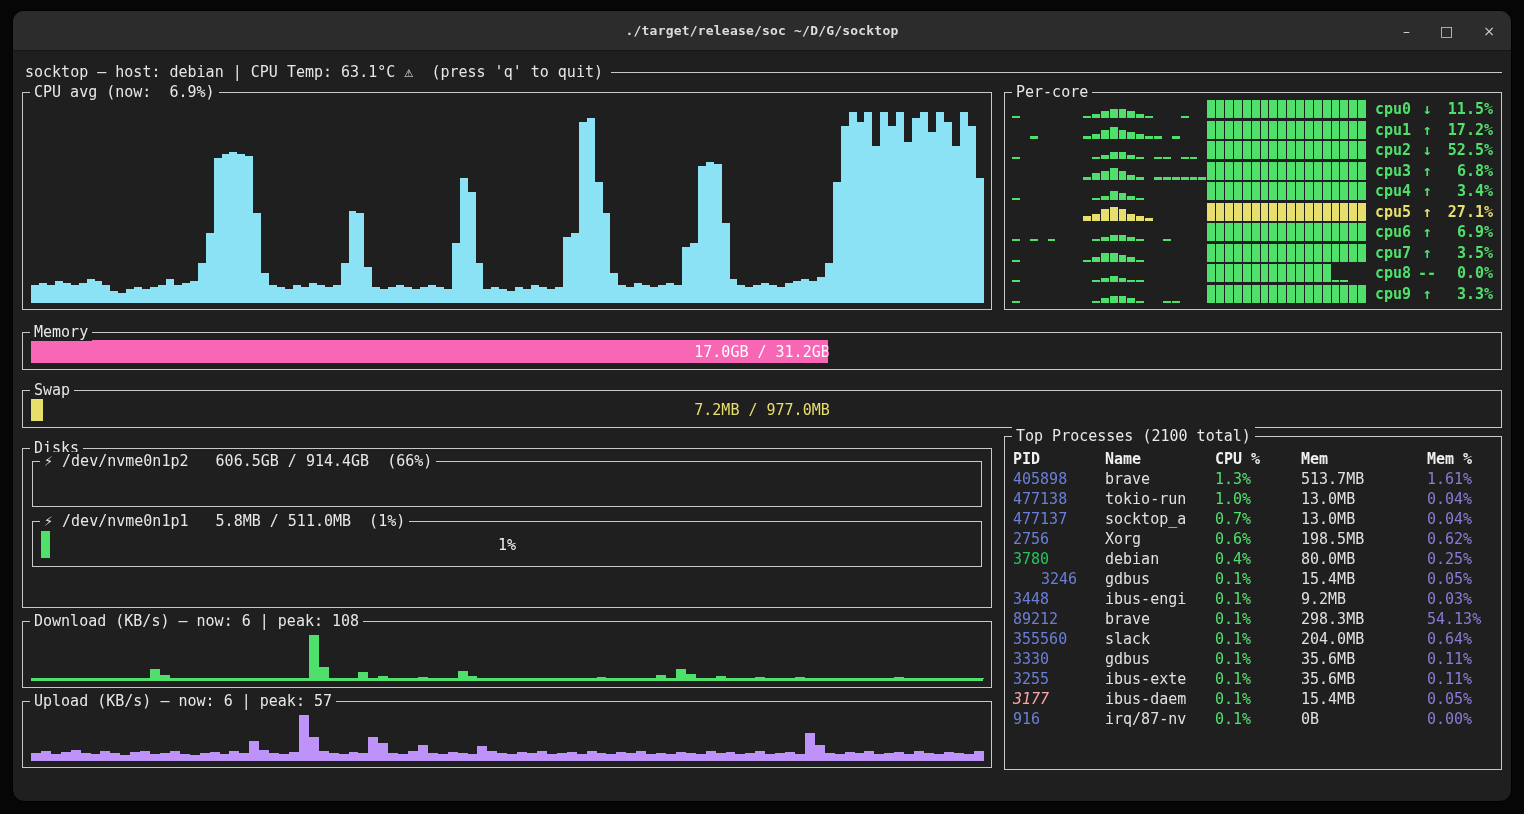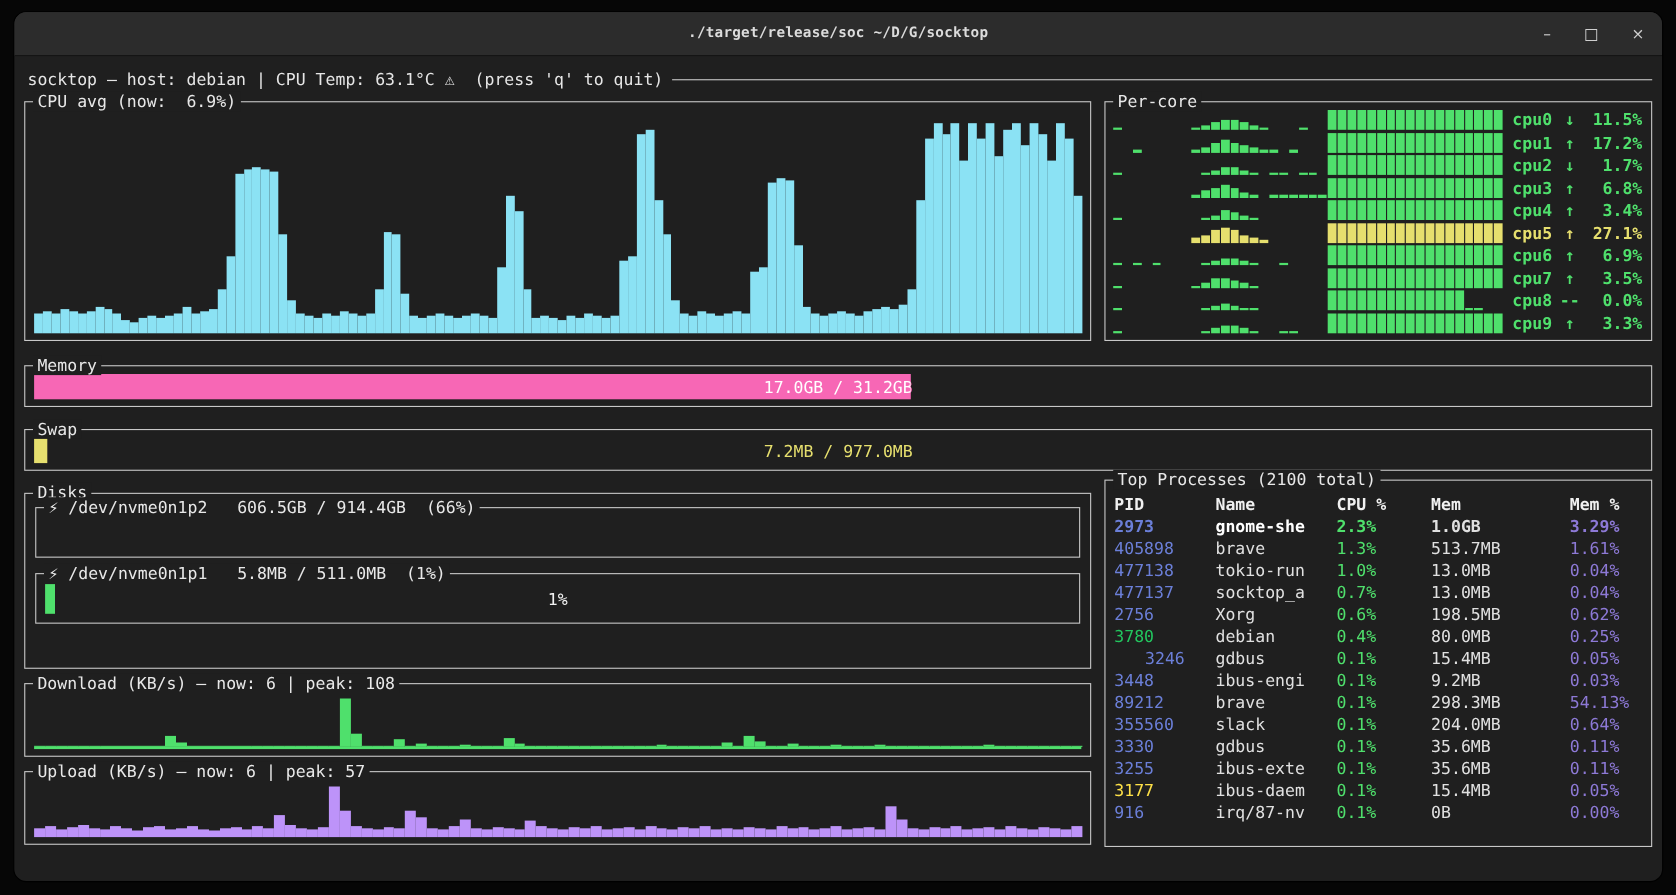--- a/index.html
+++ b/index.html
@@ -352,21 +352,21 @@
                 <i class="tex" style="height: 100%; background: rgb(79, 224, 108);"></i>
                 <i class="tex" style="height: 100%; background: rgb(79, 224, 108);"></i>
                 <i class="tex" style="height: 100%; background: rgb(79, 224, 108);"></i>
                 <i class="tex" style="height: 100%; background: rgb(79, 224, 108);"></i>
                 <i class="tex" style="height: 100%; background: rgb(79, 224, 108);"></i>
                 <i class="tex" style="height: 100%; background: rgb(79, 224, 108);"></i>
               </div>
               <div class="core-label" style="color: rgb(79, 224, 108);">
                 <span>cpu2</span>
                 <span class="arrow">↓</span>
-                <span class="pct">1.7%</span>
+                <span class="pct">52.5%</span>
               </div>
             </div>
             <div class="core-row">
               <div class="spark">
                 <i style="height: 0%;"></i>
                 <i style="height: 0%;"></i>
                 <i style="height: 0%;"></i>
                 <i style="height: 0%;"></i>
                 <i style="height: 0%;"></i>
                 <i style="height: 0%;"></i>
@@ -945,32 +945,31 @@
               <i style="height: 15.7895%; background: rgb(189, 147, 249);"></i>
               <i style="height: 21.0526%; background: rgb(189, 147, 249);"></i>
             </div>
         </div>
       </div>
 
       <div class="box proc-box">
         <span class="box-title">Top Processes (2100 total)</span>
         <div class="proc-table">
             <div class="prow hdr-row"><span>PID</span><span>Name</span><span>CPU %</span><span>Mem</span><span>Mem %</span></div>
-            <div class="prow hl"><span style="color: rgb(107, 127, 216);">2973</span><span style="color: rgb(255, 255, 255);">gnome-she</span><span style="color: rgb(79, 224, 108);">2.3%</span><span style="color: rgb(224, 224, 224);">1.0GB</span><span style="color: rgb(141, 121, 214);">3.29%</span></div>
             <div class="prow"><span style="color: rgb(107, 127, 216);">405898</span><span style="color: rgb(224, 224, 224);">brave</span><span style="color: rgb(79, 224, 108);">1.3%</span><span style="color: rgb(224, 224, 224);">513.7MB</span><span style="color: rgb(141, 121, 214);">1.61%</span></div>
             <div class="prow"><span style="color: rgb(107, 127, 216);">477138</span><span style="color: rgb(224, 224, 224);">tokio-run</span><span style="color: rgb(79, 224, 108);">1.0%</span><span style="color: rgb(224, 224, 224);">13.0MB</span><span style="color: rgb(141, 121, 214);">0.04%</span></div>
             <div class="prow"><span style="color: rgb(107, 127, 216);">477137</span><span style="color: rgb(224, 224, 224);">socktop_a</span><span style="color: rgb(79, 224, 108);">0.7%</span><span style="color: rgb(224, 224, 224);">13.0MB</span><span style="color: rgb(141, 121, 214);">0.04%</span></div>
             <div class="prow"><span style="color: rgb(107, 127, 216);">2756</span><span style="color: rgb(224, 224, 224);">Xorg</span><span style="color: rgb(79, 224, 108);">0.6%</span><span style="color: rgb(224, 224, 224);">198.5MB</span><span style="color: rgb(141, 121, 214);">0.62%</span></div>
             <div class="prow"><span style="color: #22c55e;">3780</span><span style="color: rgb(224, 224, 224);">debian</span><span style="color: rgb(79, 224, 108);">0.4%</span><span style="color: rgb(224, 224, 224);">80.0MB</span><span style="color: rgb(141, 121, 214);">0.25%</span></div>
             <div class="prow"><span style="color: rgb(107, 127, 216); text-align: center;">3246</span><span style="color: rgb(224, 224, 224);">gdbus</span><span style="color: rgb(79, 224, 108);">0.1%</span><span style="color: rgb(224, 224, 224);">15.4MB</span><span style="color: rgb(141, 121, 214);">0.05%</span></div>
             <div class="prow"><span style="color: rgb(107, 127, 216);">3448</span><span style="color: rgb(224, 224, 224);">ibus-engi</span><span style="color: rgb(79, 224, 108);">0.1%</span><span style="color: rgb(224, 224, 224);">9.2MB</span><span style="color: rgb(141, 121, 214);">0.03%</span></div>
             <div class="prow"><span style="color: rgb(107, 127, 216);">89212</span><span style="color: rgb(224, 224, 224);">brave</span><span style="color: rgb(79, 224, 108);">0.1%</span><span style="color: rgb(224, 224, 224);">298.3MB</span><span style="color: rgb(141, 121, 214);">54.13%</span></div>
             <div class="prow"><span style="color: rgb(107, 127, 216);">355560</span><span style="color: rgb(224, 224, 224);">slack</span><span style="color: rgb(79, 224, 108);">0.1%</span><span style="color: rgb(224, 224, 224);">204.0MB</span><span style="color: rgb(141, 121, 214);">0.64%</span></div>
             <div class="prow"><span style="color: rgb(107, 127, 216);">3330</span><span style="color: rgb(224, 224, 224);">gdbus</span><span style="color: rgb(79, 224, 108);">0.1%</span><span style="color: rgb(224, 224, 224);">35.6MB</span><span style="color: rgb(141, 121, 214);">0.11%</span></div>
             <div class="prow"><span style="color: rgb(107, 127, 216);">3255</span><span style="color: rgb(224, 224, 224);">ibus-exte</span><span style="color: rgb(79, 224, 108);">0.1%</span><span style="color: rgb(224, 224, 224);">35.6MB</span><span style="color: rgb(141, 121, 214);">0.11%</span></div>
-            <div class="prow"><span style="color: #fde047;">3177</span><span style="color: rgb(224, 224, 224);">ibus-daem</span><span style="color: rgb(79, 224, 108);">0.1%</span><span style="color: rgb(224, 224, 224);">15.4MB</span><span style="color: rgb(141, 121, 214);">0.05%</span></div>
+            <div class="prow"><span style="color: #fca5a5; font-style: italic;">3177</span><span style="color: rgb(224, 224, 224);">ibus-daem</span><span style="color: rgb(79, 224, 108);">0.1%</span><span style="color: rgb(224, 224, 224);">15.4MB</span><span style="color: rgb(141, 121, 214);">0.05%</span></div>
             <div class="prow"><span style="color: rgb(107, 127, 216);">916</span><span style="color: rgb(224, 224, 224);">irq/87-nv</span><span style="color: rgb(79, 224, 108);">0.1%</span><span style="color: rgb(224, 224, 224);">0B</span><span style="color: rgb(141, 121, 214);">0.00%</span></div>
           </div>
       </div>
     </div>
 
   </div>
 </div>
 
 </body></html>

